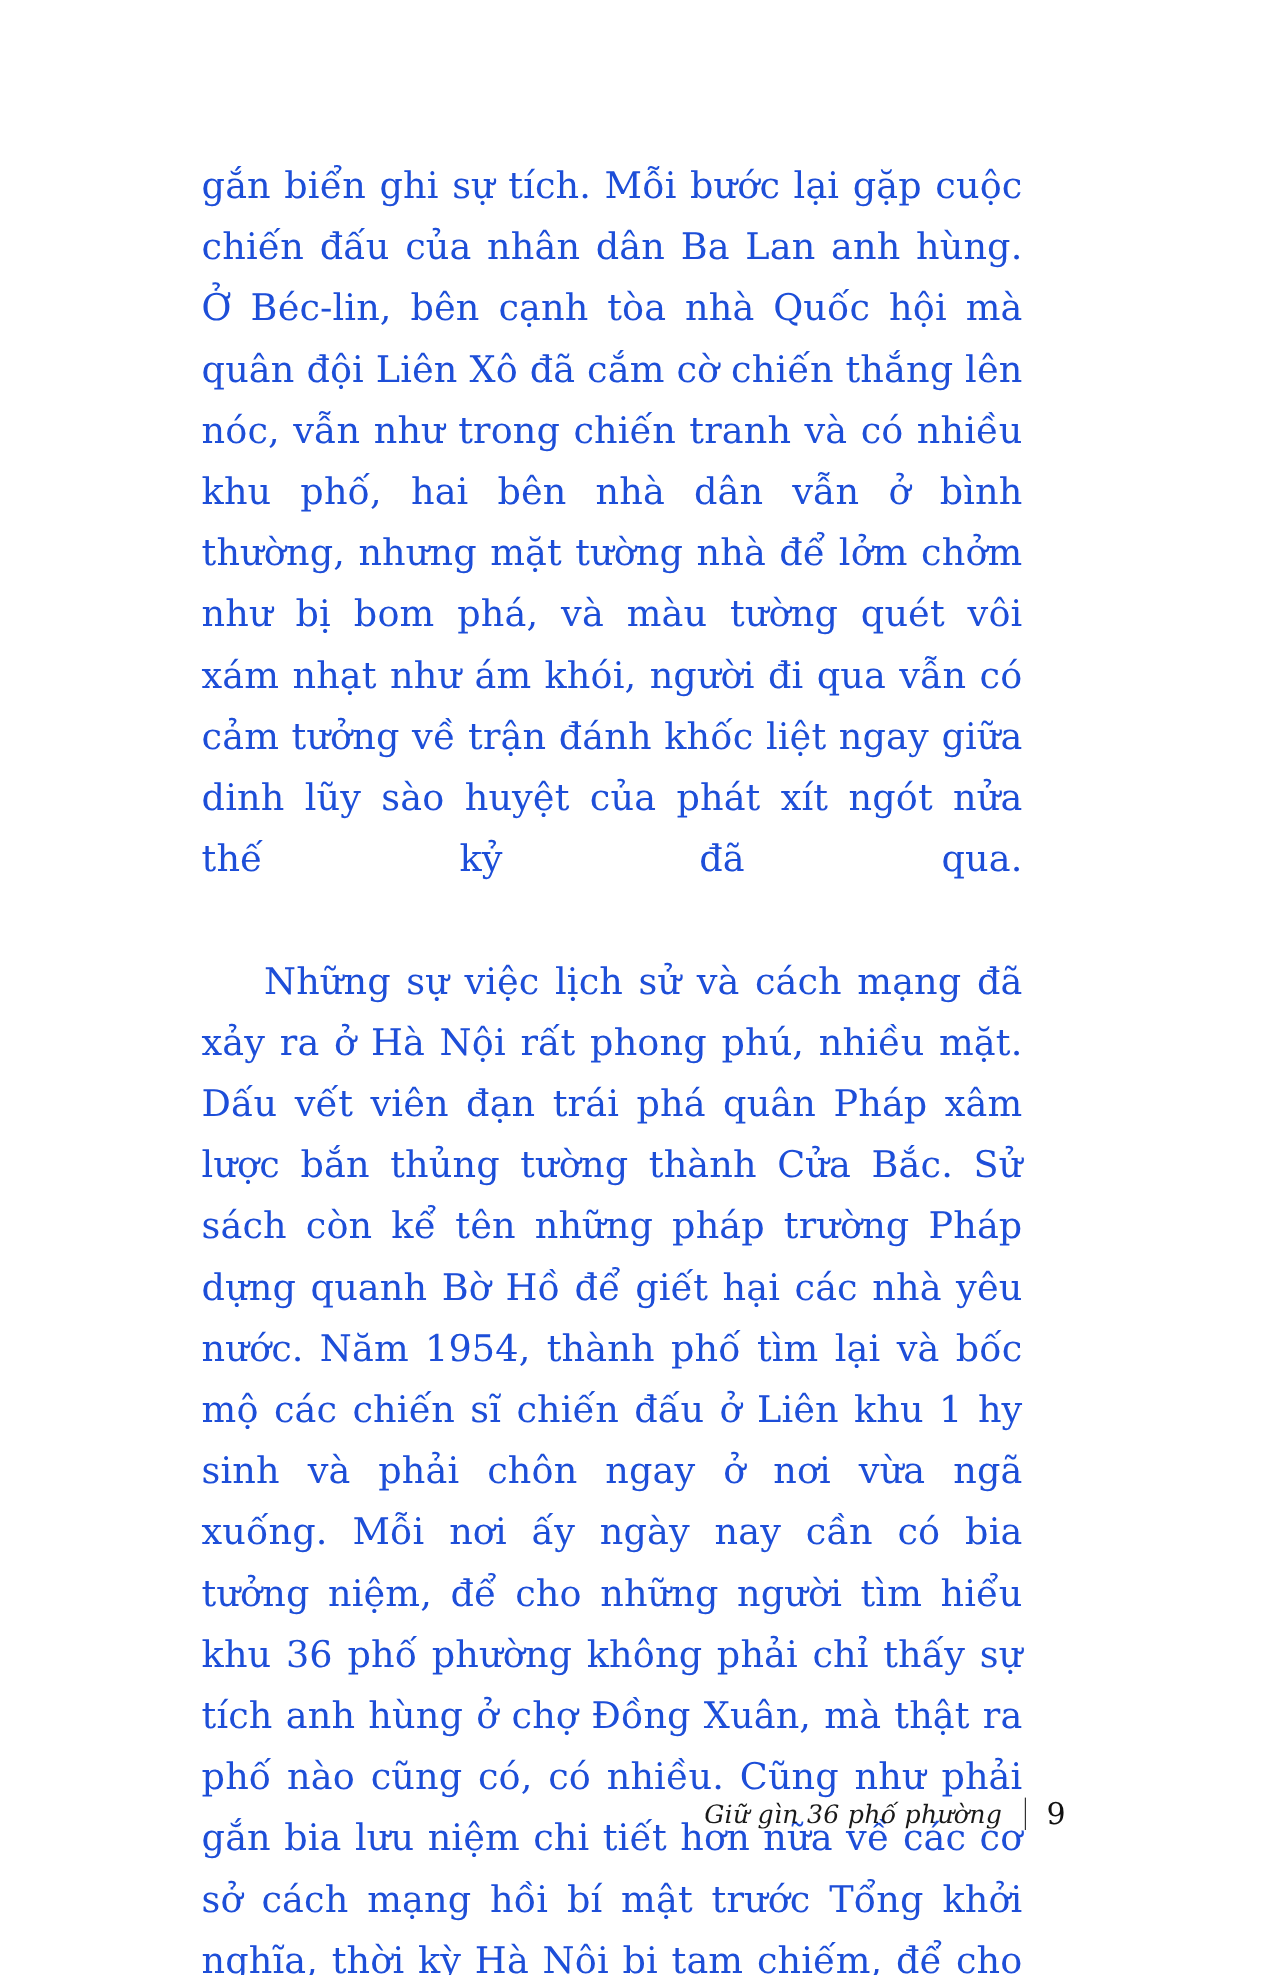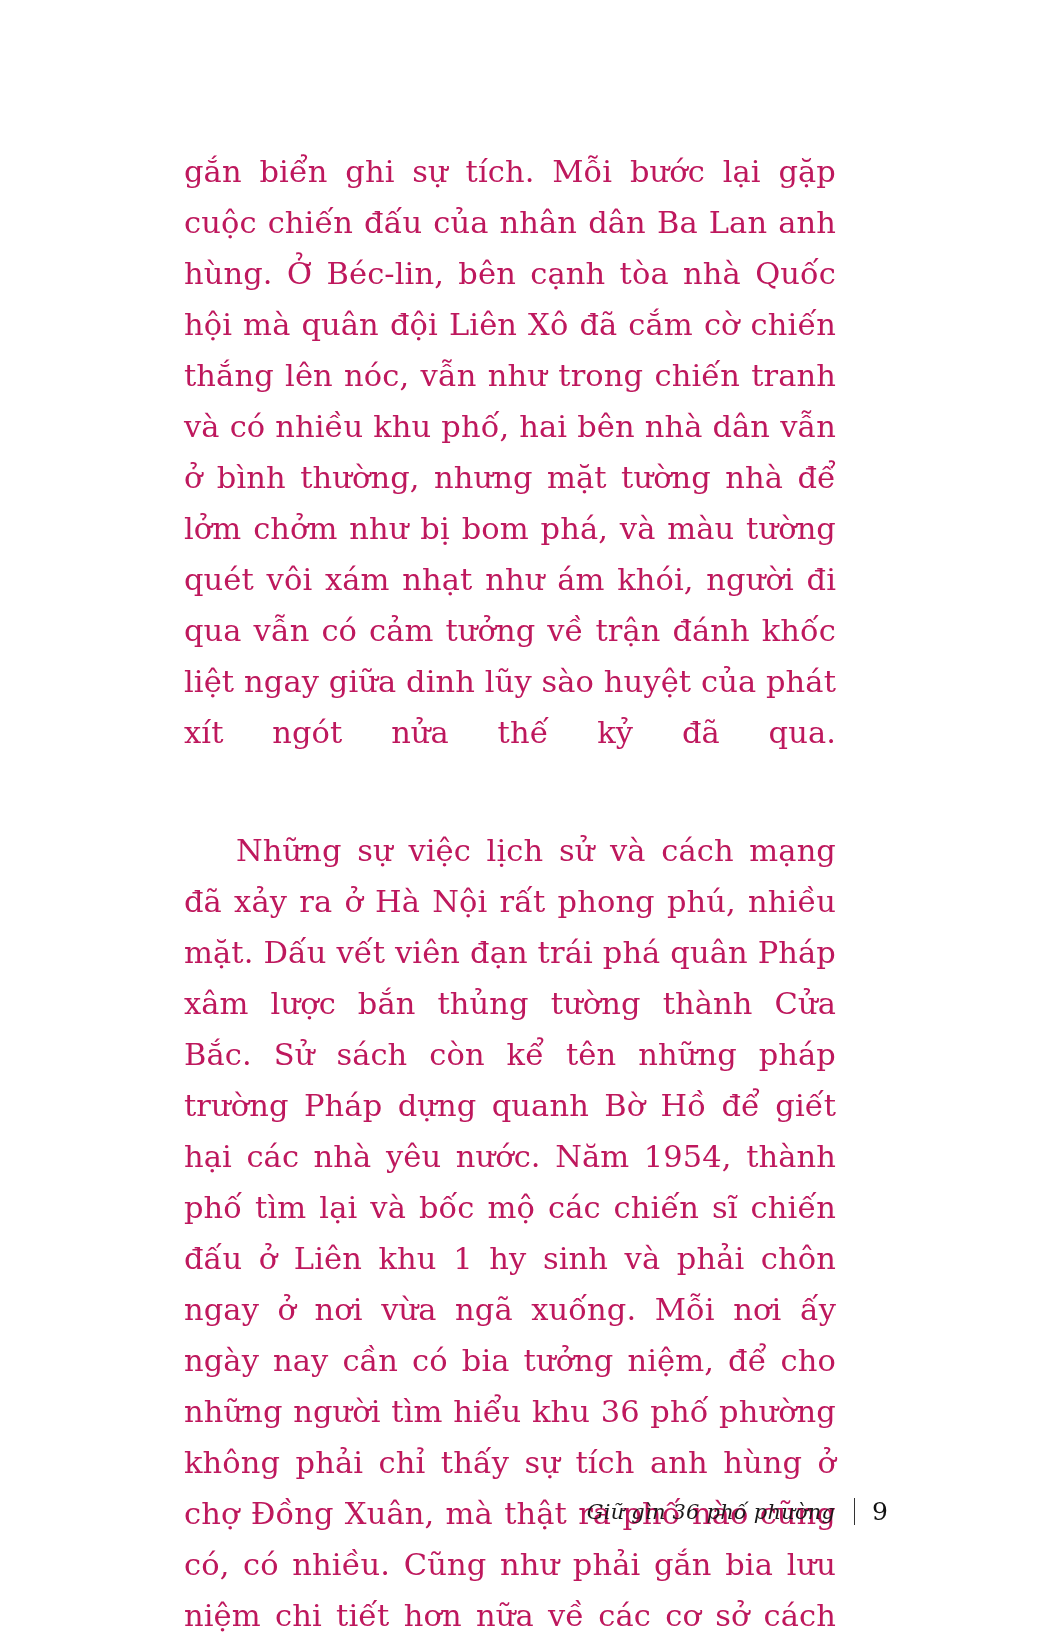--- a/index.html
+++ b/index.html
@@ -19,24 +19,24 @@
   .content {
     position: absolute;
     left: 168px;
     top: 130px;
     width: 684px;
   }
   .para {
     font-family: "DejaVu Serif", "Liberation Serif", serif;
     font-size: 30.5px;
     line-height: 51px;
-    color: #be185d;
+    color: #1d4ed8;
     text-align: justify;
     text-justify: inter-word;
-    margin: 16px;
+    margin: 0;
     letter-spacing: 0.1px;
   }
   .para + .para {
     margin-top: 0px;
   }
   .para.indent {
     text-indent: 52px;
   }
   
   .para:after {

